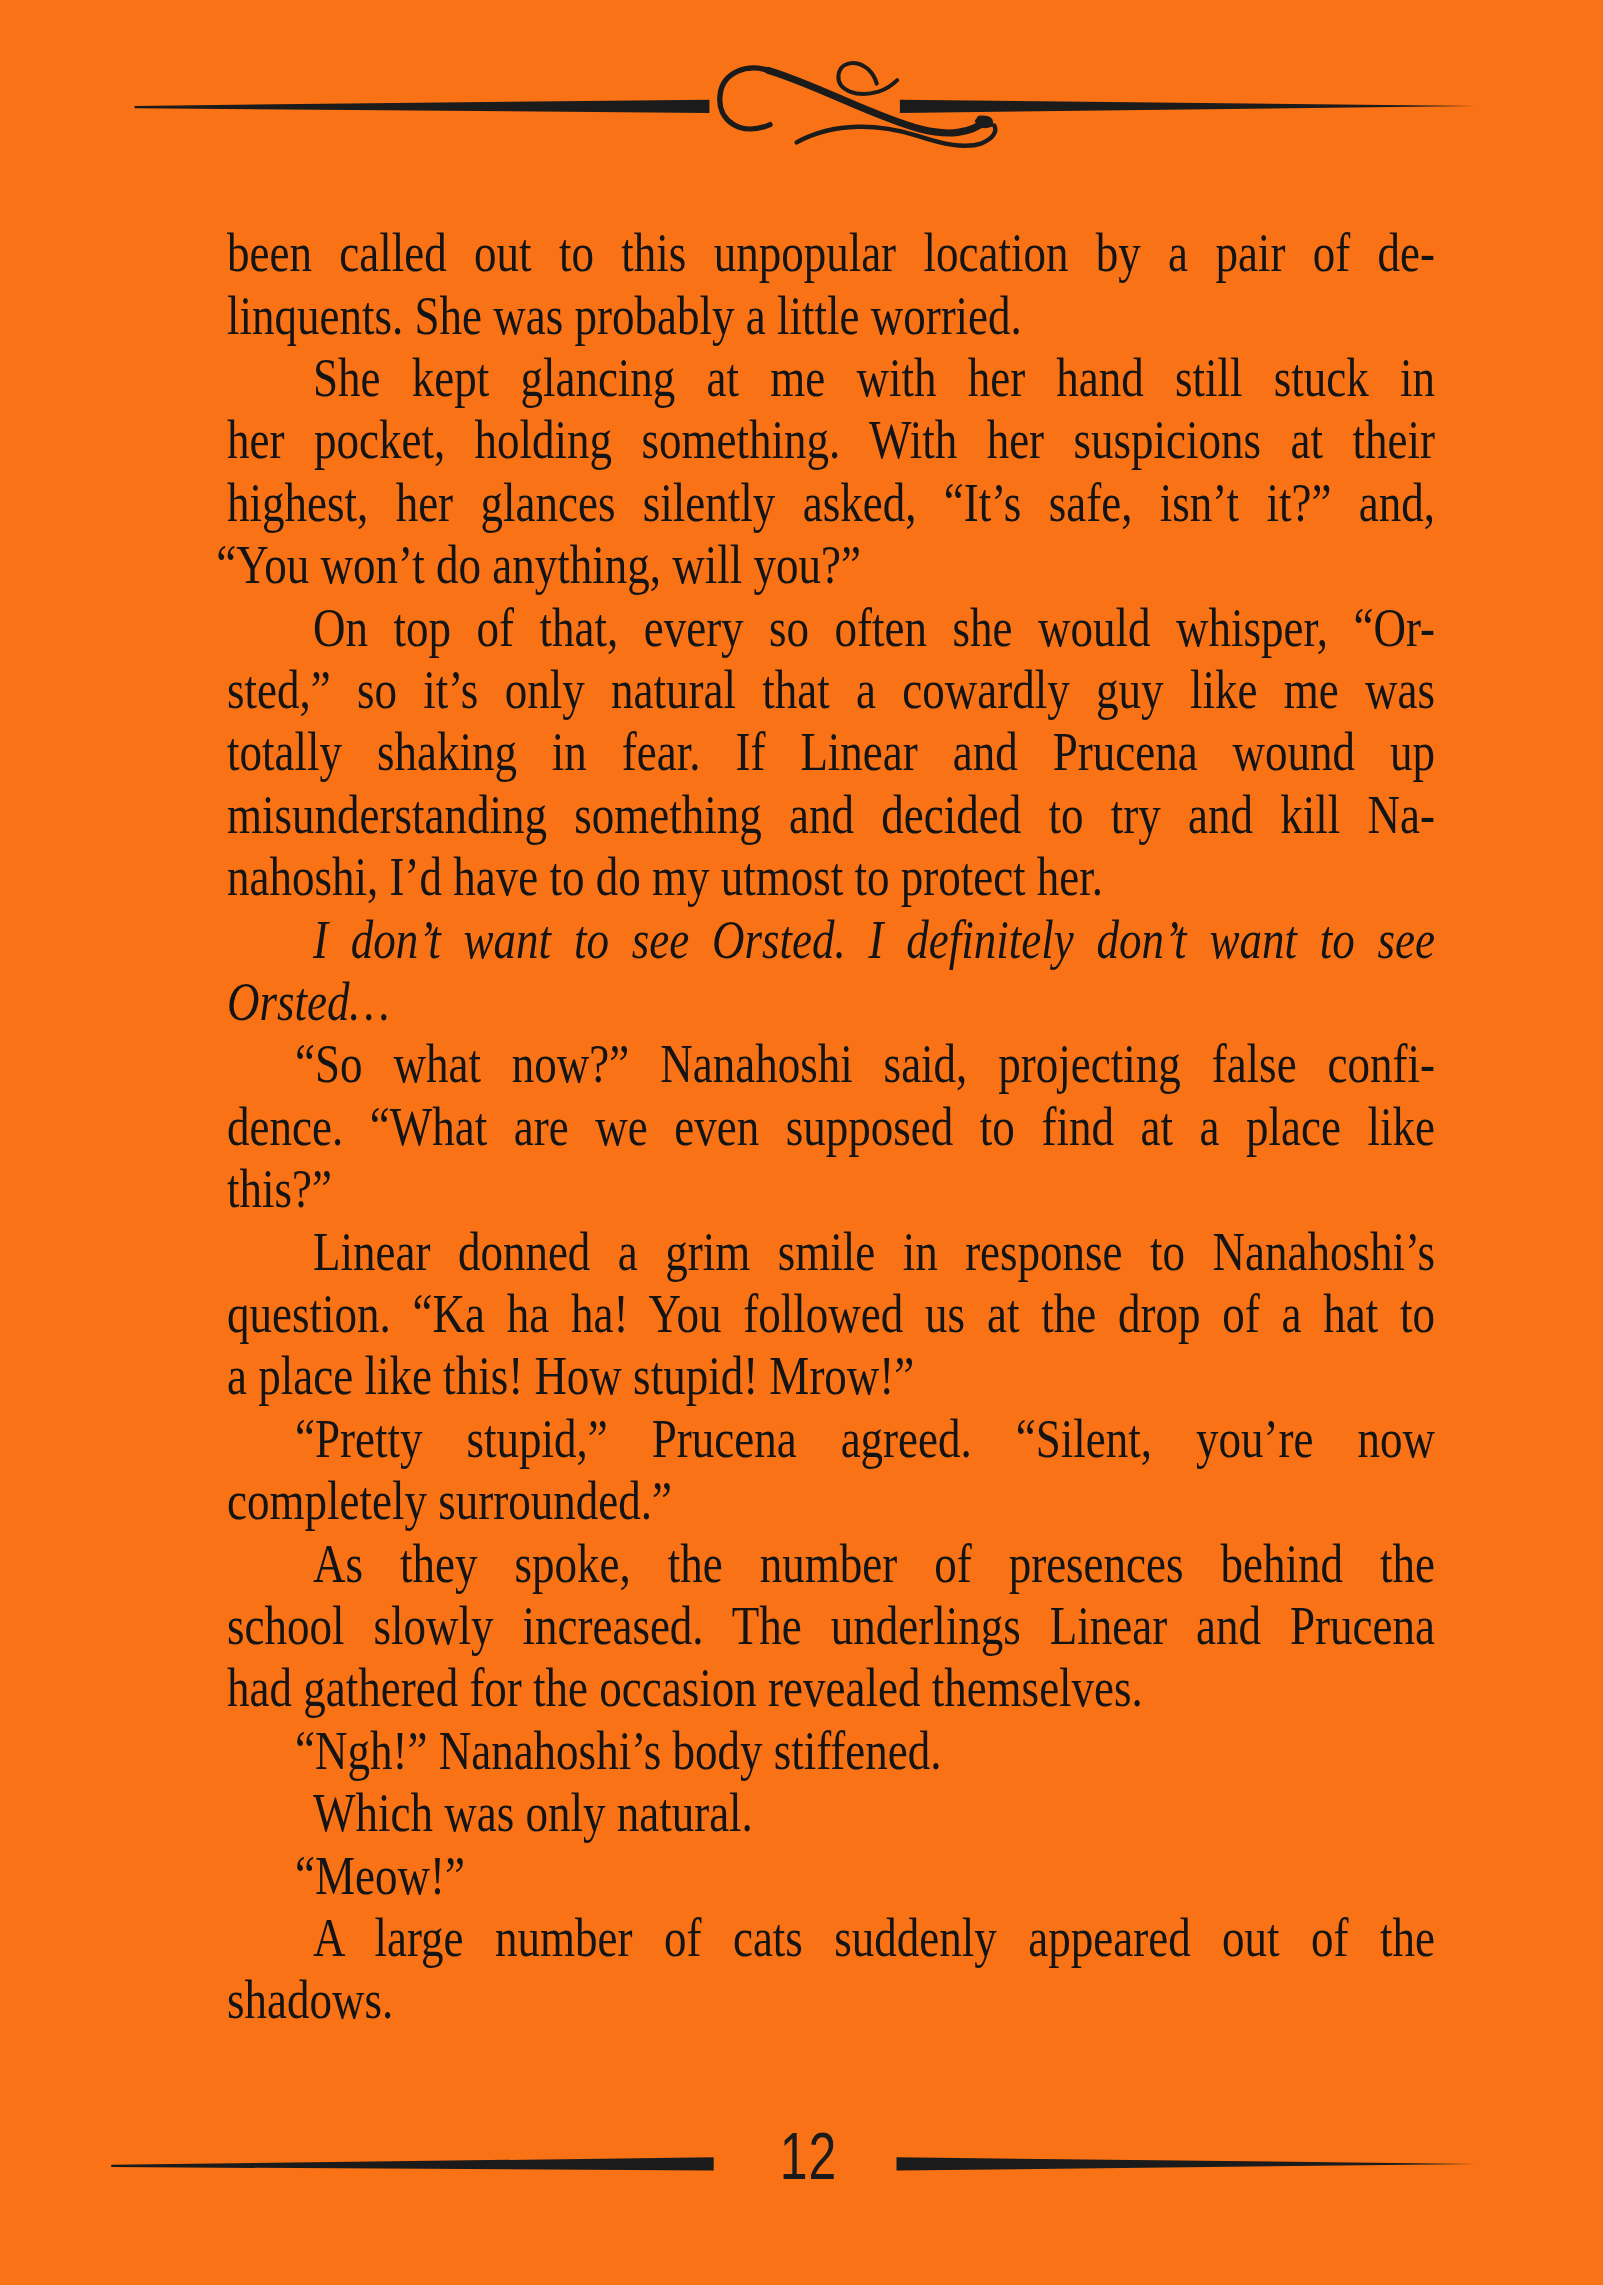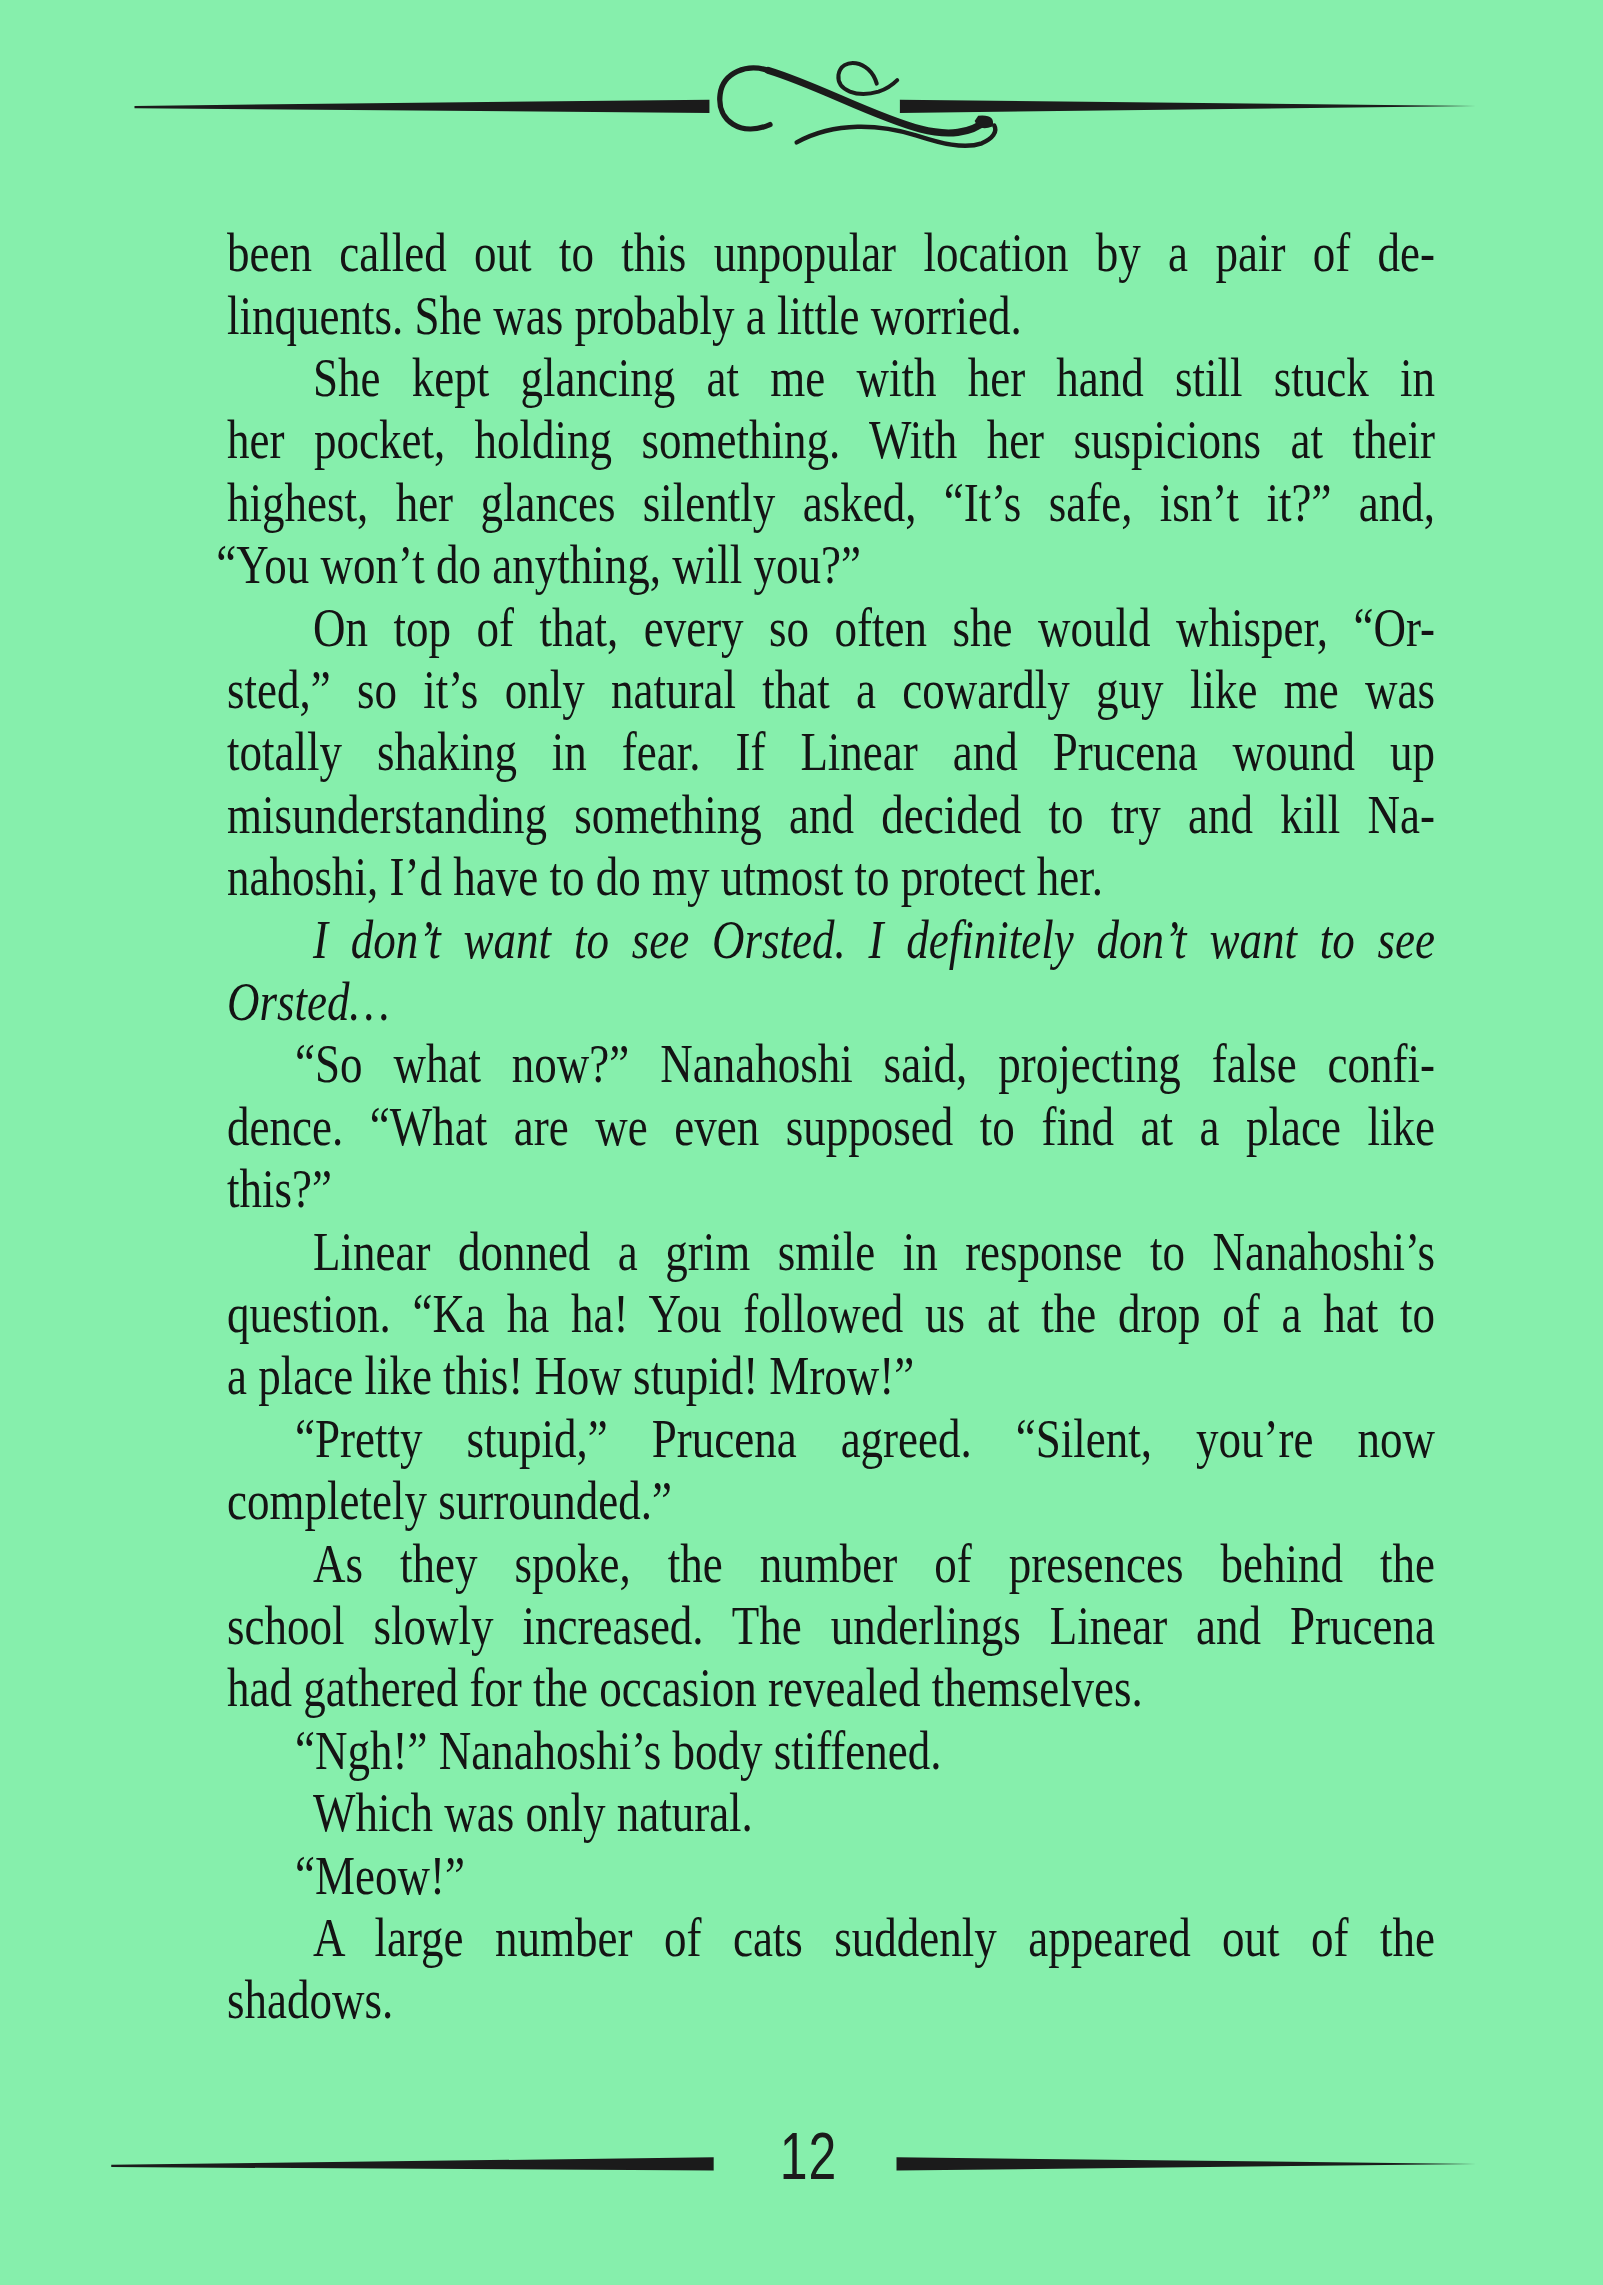--- a/index.html
+++ b/index.html
@@ -1,20 +1,20 @@
 <!DOCTYPE html>
 <html style="font-size:14.3px"><head>
 <meta charset="utf-8">
 <style>
   html, body { margin: 0; padding: 0; background: #ffffff; }
   .page {
     position: relative;
     width: 1604px;
     height: 2286px;
-    background: #86efac;
+    background: #f97316;
     overflow: hidden;
     color: #141414;
     font-family: "Liberation Serif", "DejaVu Serif", serif;
   }
 
   
   .rule-svg { position: absolute; left: 0; width: 1604px; display: block; }
   #header-rule { top: 0; height: 178px; }
   #footer-rule { top: 2137px; height: 53px; }
   .rule-fill { fill: #1b1b1b; stroke: none; }

